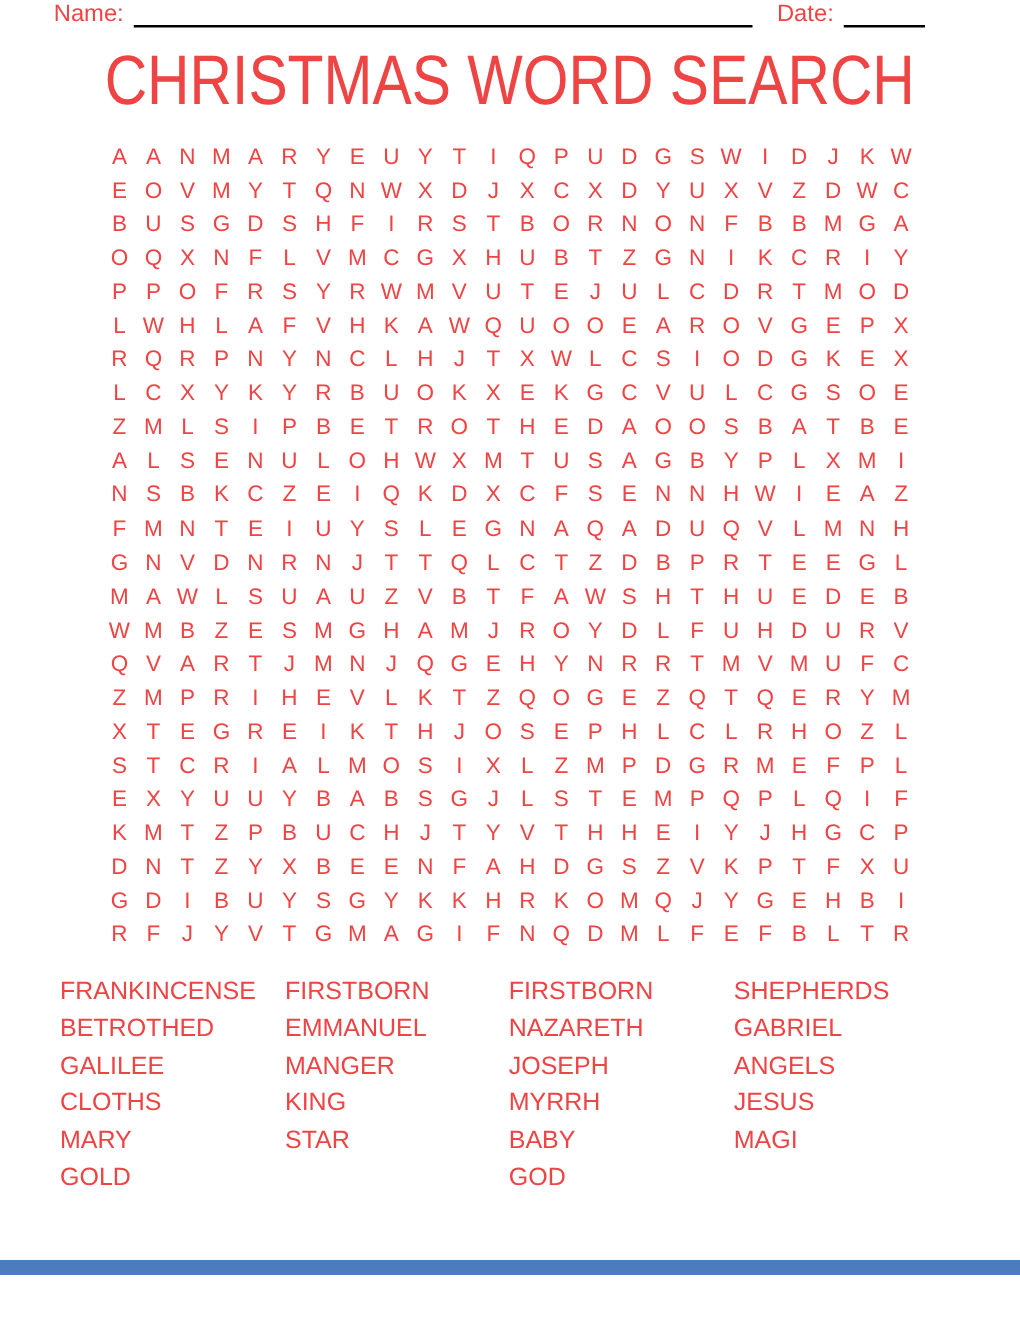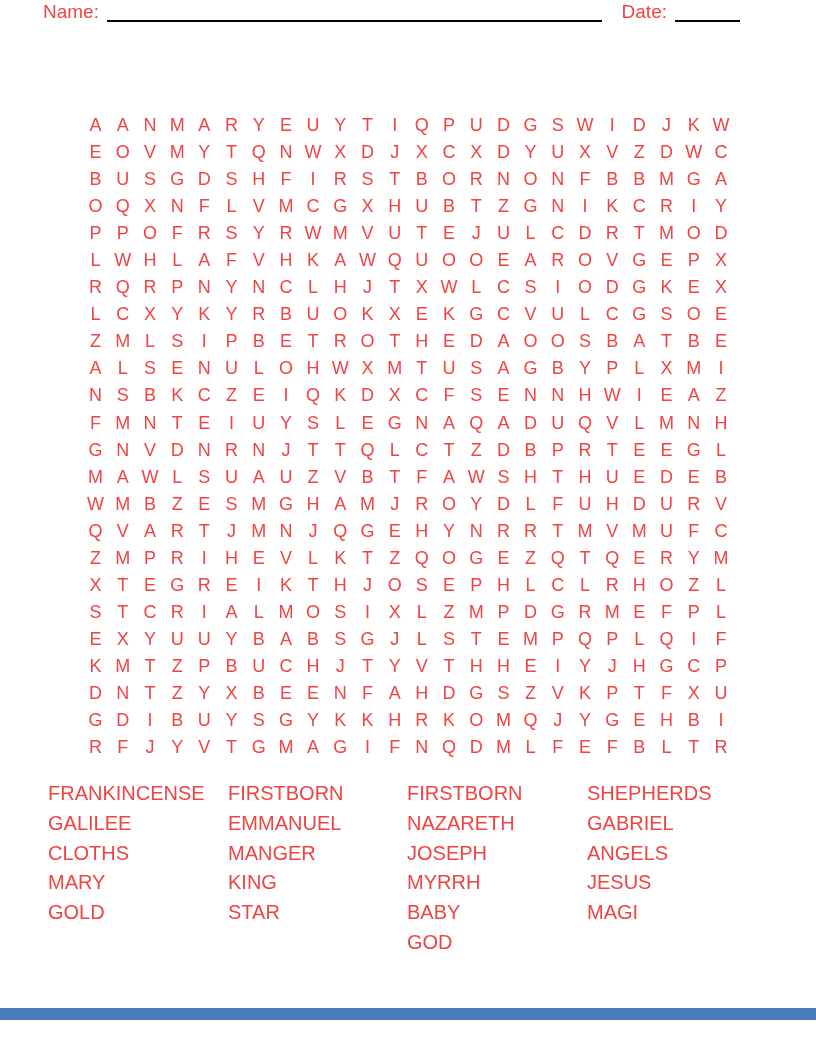--- a/index.html
+++ b/index.html
@@ -104,20 +104,23 @@
 <div class="page" style="background: rgb(255, 255, 255); color: #ef4444;">
 
   <div class="header-row">
     <span class="header-label">Name:</span>
     <span class="blank-line name-line"></span>
     <span class="date-gap"></span>
     <span class="header-label">Date:</span>
     <span class="blank-line date-line"></span>
   </div>
 
+  <div class="title">
+    <span class="squeeze">CHRISTMAS WORD SEARCH</span>
+  </div>
 
   <div class="letter-grid">
       <div class="cell">A</div>
       <div class="cell">A</div>
       <div class="cell">N</div>
       <div class="cell">M</div>
       <div class="cell">A</div>
       <div class="cell">R</div>
       <div class="cell">Y</div>
       <div class="cell">E</div>
@@ -687,20 +690,21 @@
       <div class="cell">F</div>
       <div class="cell">B</div>
       <div class="cell">L</div>
       <div class="cell">T</div>
       <div class="cell">R</div>
     </div>
 
   <div class="word-list">
       <div class="word-col">
         <div class="word">FRANKINCENSE</div>
+        <div class="word">BETROTHED</div>
         <div class="word">GALILEE</div>
         <div class="word">CLOTHS</div>
         <div class="word">MARY</div>
         <div class="word">GOLD</div>
       </div>
       <div class="word-col">
         <div class="word">FIRSTBORN</div>
         <div class="word">EMMANUEL</div>
         <div class="word">MANGER</div>
         <div class="word">KING</div>

